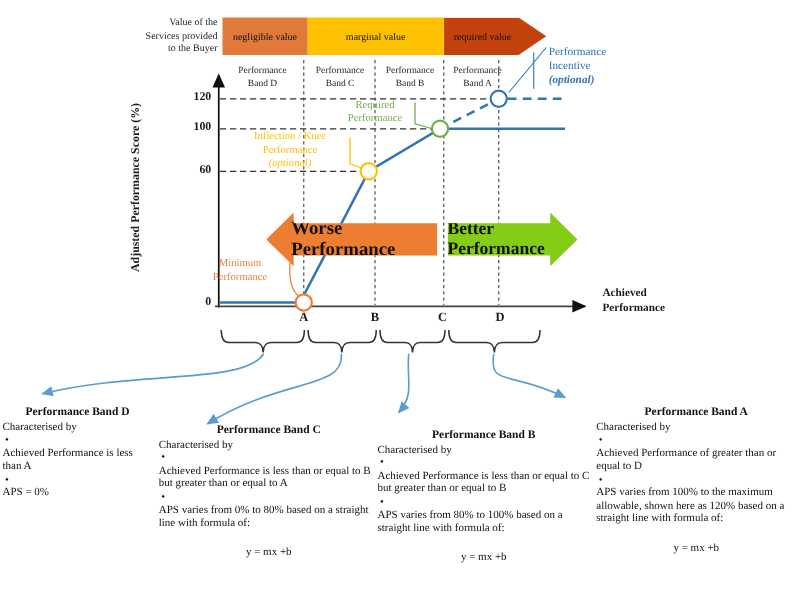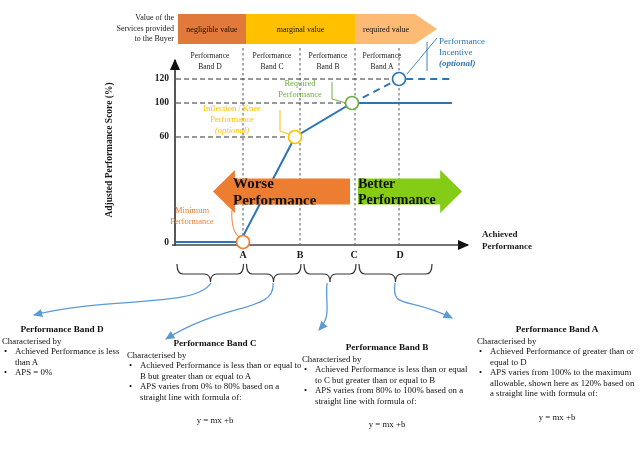--- a/index.html
+++ b/index.html
@@ -28,21 +28,21 @@
   
   .block-arrow{position:absolute;top:170px;height:43px;display:flex;align-items:center;justify-content:center;
                font-weight:bold;font-size:15px;color:#111;}
   #worse-arrow{left:213px;width:137px;background:#ED7D31;padding-left:20px;box-sizing:border-box;
       clip-path:polygon(0% 50%,16% 0%,16% 20%,100% 20%,100% 80%,16% 80%,16% 100%);}
   #better-arrow{left:358px;width:104px;background:#84cc16;padding-right:20px;box-sizing:border-box;font-size:14px;
       clip-path:polygon(0% 20%,79% 20%,79% 0%,100% 50%,79% 100%,79% 80%,0% 80%);}
   
   .bandblock{font-size:8.8px;line-height:10.5px;color:#111;}
   .bandblock .title{font-weight:bold;font-size:9.2px;text-align:center;margin-bottom:1px;}
-  .bullet{display:flex;}
+  .bullet{display:flex;flex-direction:column;}
   .bullet .dot{flex:none;width:13px;padding-left:2px;box-sizing:border-box;}
   .bullet .dot::before{content:"\2022";}
   .bullet .txt{flex:1;}
   .formula{text-align:center;margin-top:13px;}
 </style>
 </head>
 <body>
 
 <div id="stage">
 
@@ -94,21 +94,21 @@
 
   <div class="abs banner-caption pre">Value of the
 Services provided
 to the Buyer</div>
   <div class="seg" style="left:246px;width:109px;background:#FFC000;">
     <span>marginal value</span>
   </div>
   <div class="seg" style="left:178px;width:68px;background:#E0793A;">
     <span>negligible value</span>
   </div>
-  <div class="seg" style="left:355px;width:82px;background:#fdba74;padding-right:20px;box-sizing:border-box;clip-path:polygon(0% 0%,73% 0%,100% 50%,73% 100%,0% 100%);">
+  <div class="seg" style="left:355px;width:82px;background:#c2410c;padding-right:20px;box-sizing:border-box;clip-path:polygon(0% 0%,73% 0%,100% 50%,73% 100%,0% 100%);">
     <span>required value</span>
   </div>
 
   <div class="abs bandhdr pre" style="left:177px;width:66px;">Performance
 Band D</div>
   <div class="abs bandhdr pre" style="left:245px;width:54px;">Performance
 Band C</div>
   <div class="abs bandhdr pre" style="left:302px;width:52px;">Performance
 Band B</div>
   <div class="abs bandhdr pre" style="left:356px;width:52px;">Performance

